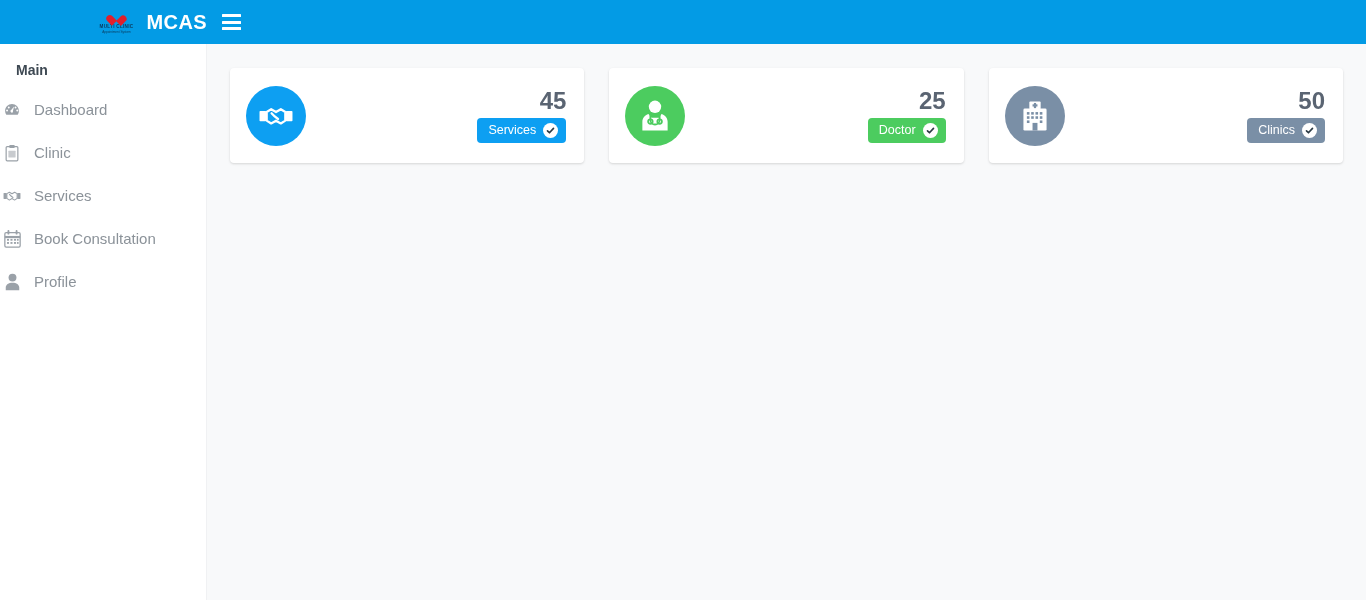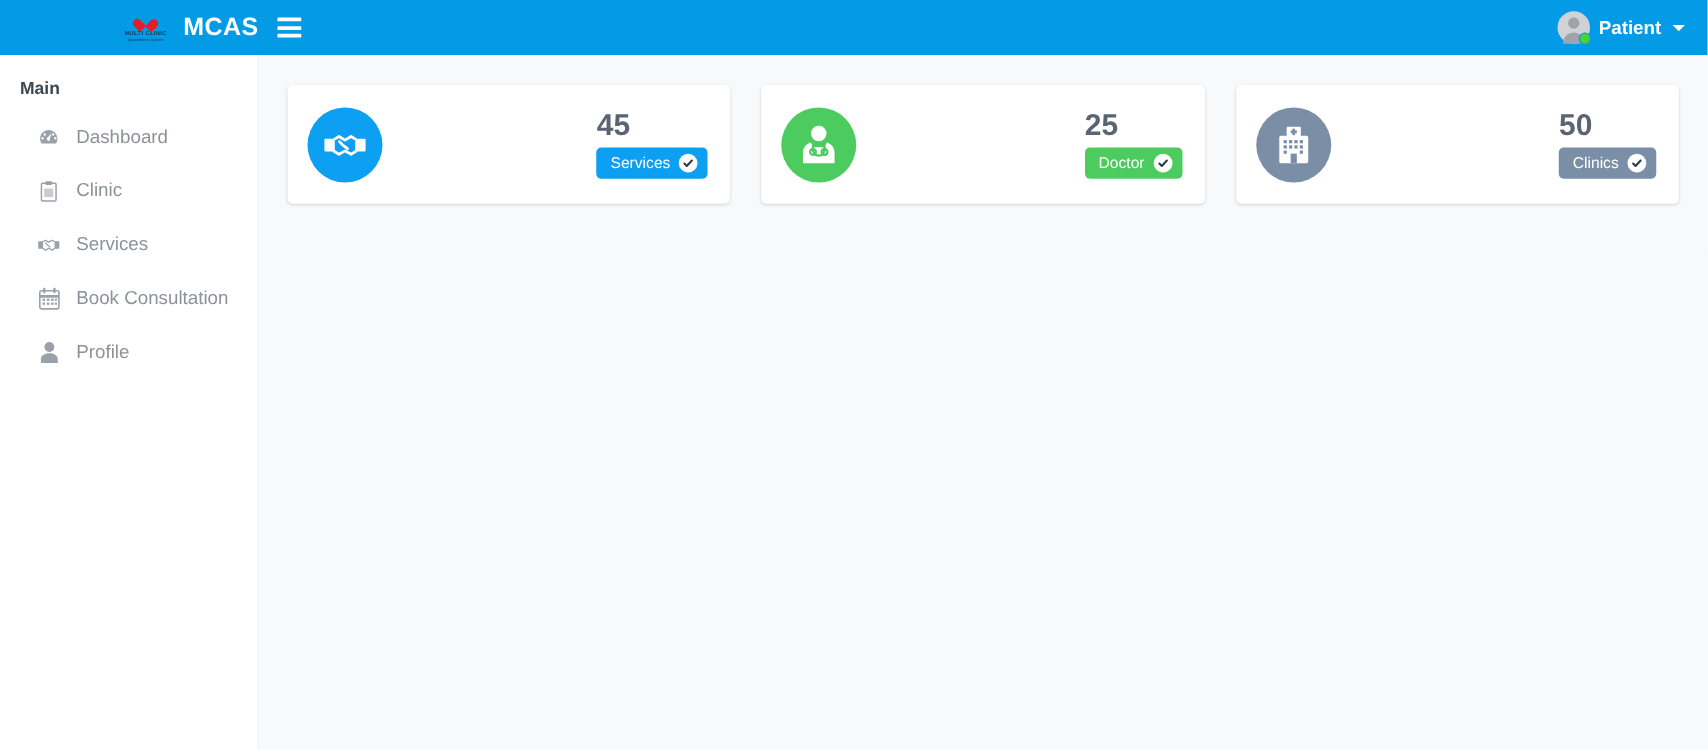--- a/index.html
+++ b/index.html
@@ -174,21 +174,21 @@
     font-size: 14px;
     font-weight: bold;
     color: #3d4852;
     padding: 10px 0 10px 16px;
   }
 
   .nav-item {
     display: flex;
     align-items: center;
     height: 43px;
-    padding-left: 30px;
+    padding-left: 3px;
     gap: 13px;
     cursor: pointer;
     color: #8b9299;
     font-size: 15px;
   }
 
   .nav-icon {
     width: 18px;
     height: 18px;
     display: flex;
@@ -232,20 +232,21 @@
     display: flex;
     align-items: center;
     justify-content: center;
     flex: none;
   }
   .card-icon svg { display: block; }
 
   .card-right {
     display: flex;
     flex-direction: column;
+    align-items: flex-end;
     gap: 5px;
   }
 
   .card-count {
     font-size: 24px;
     font-weight: bold;
     color: #5a6472;
     line-height: 1;
   }
 
@@ -288,29 +289,20 @@
   </div>
 
   <div class="hamburger" title="Toggle navigation">
     <span></span>
     <span></span>
     <span></span>
   </div>
 
   <div class="topbar-spacer"></div>
 
-  <div class="user-menu">
-    <div class="avatar">
-      <div class="head"></div>
-      <div class="body"></div>
-      <div class="status-dot"></div>
-    </div>
-    <div class="user-name">Patient</div>
-    <div class="caret"></div>
-  </div>
 
 </div>
 
 <div class="sidebar">
 
   <div class="sidebar-heading">Main</div>
 
   <div class="nav-item">
     <span class="nav-icon">
       <svg width="18" height="18" viewBox="0 0 24 24" fill="#9aa1a8">

